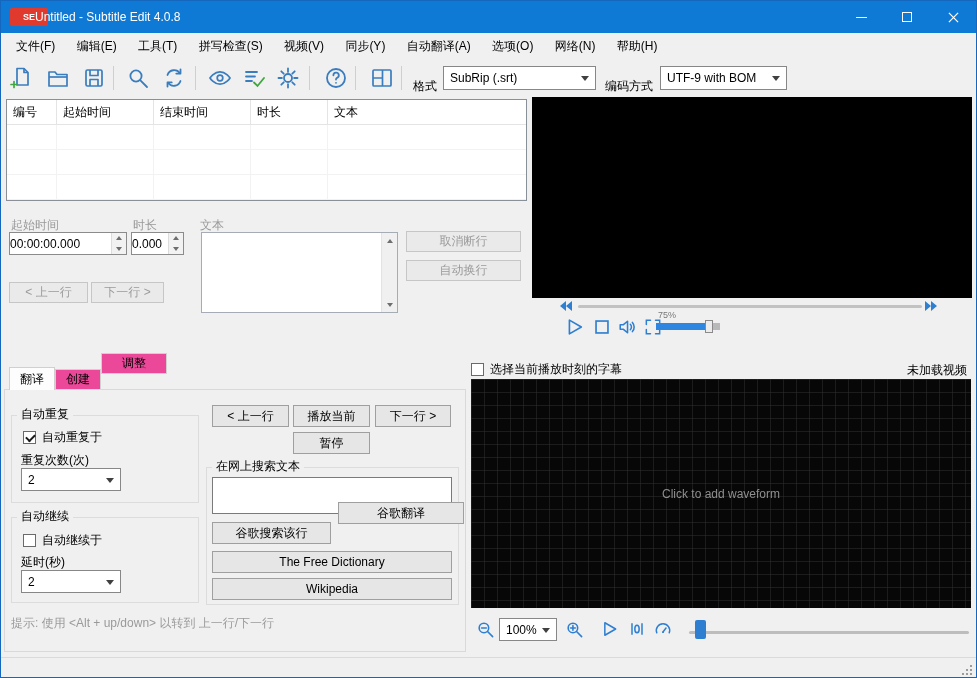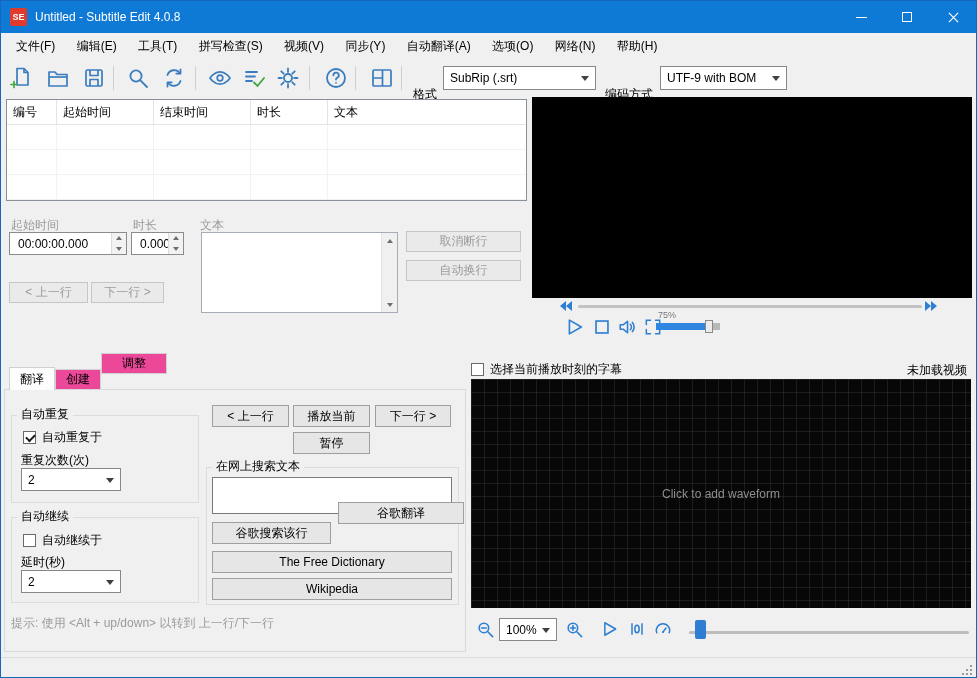--- a/index.html
+++ b/index.html
@@ -1,50 +1,50 @@
 <!DOCTYPE html>
 <html><head>
 <meta charset="utf-8">
 <style>
   *{box-sizing:border-box;margin:0;padding:0}
   body{font-family:"Liberation Sans","DejaVu Sans",sans-serif;font-size:12px;color:#000;background:#fff}
   #window{position:relative;width:977px;height:678px;background:#f0f0f0;border:1px solid #1467bd;overflow:hidden}
   .abs{position:absolute}
   
   .titlebar{position:absolute;left:0;top:0;width:100%;height:32px;background:#0f7ad5;color:#fff}
-  .app-icon{position:absolute;left:9px;top:7px;width:17px;height:18px;background:#e03a2f;border-radius:2px;color:#fff;font-size:9px;font-weight:700;display:flex;align-items:center;justify-content:center}
+  .app-icon{position:absolute;left:9px;top:7px;width:38px;height:18px;background:#e03a2f;border-radius:2px;color:#fff;font-size:9px;font-weight:700;display:flex;align-items:center;justify-content:center}
   .title{position:absolute;left:34px;top:0;height:32px;line-height:32px;font-size:12px}
   .winbtn{position:absolute;top:0;width:46px;height:32px;display:flex;align-items:center;justify-content:center}
   .min-glyph{width:11px;height:1px;background:#fff}
   .max-glyph{width:10px;height:10px;border:1px solid #fff}
   
   .menubar{position:absolute;left:0;top:32px;width:100%;height:26px;padding-left:6px;white-space:nowrap}
   .menu-item{display:inline-block;line-height:26px;padding:0 9px}
   
   .toolbar{position:absolute;left:0;top:58px;width:100%;height:38px}
   .tbtn{position:absolute;top:4px;width:30px;height:30px;display:flex;align-items:center;justify-content:center}
   .tsep{position:absolute;top:7px;width:1px;height:24px;background:#cfcfcf}
-  .tlabel{position:absolute;top:16px;height:38px;line-height:38px}
+  .tlabel{position:absolute;top:8px;height:38px;line-height:38px}
   
   .combo{background:#fff;border:1px solid #878787;display:flex;align-items:center;padding:0 30px 0 6px;position:absolute;white-space:nowrap;overflow:hidden}
   .carrow{position:absolute;right:6px;top:50%;margin-top:-2px;width:0;height:0;border-left:4px solid transparent;border-right:4px solid transparent;border-top:5px solid #404040}
   
   .stable{position:absolute;left:5px;top:98px;width:521px;height:102px;background:#fff;border:1px solid #8a9097}
   .st-header,.st-row{display:flex;height:25px}
   .st-hcell{border-right:1px solid #e4e4e4;border-bottom:1px solid #e4e4e4;line-height:24px;padding:0 6px;white-space:nowrap;overflow:hidden}
   .st-cell{border-right:1px solid #f2f2f2;border-bottom:1px solid #f2f2f2}
   .cw0{width:50px}.cw1{width:97px}.cw2{width:97px}.cw3{width:77px}.cw4{flex:1;border-right:none!important}
   .lbl{white-space:nowrap}
   .gray{color:#9a9a9a}
   
   .btn{position:absolute;display:flex;align-items:center;justify-content:center;background:#e6e6e6;border:1px solid #9f9f9f;white-space:nowrap;font-size:12px}
   .btn.disabled{background:#eaeaea;border-color:#c6c6c6;color:#9b9b9b}
   
   .spin{position:absolute;background:#fff;border:1px solid #8b8b8b;display:flex}
-  .spin input{flex:1;min-width:0;border:none;outline:none;background:transparent;font:12px "Liberation Sans","DejaVu Sans",sans-serif;padding-left:8px}
+  .spin input{flex:1;min-width:0;border:none;outline:none;background:transparent;font:12px "Liberation Sans","DejaVu Sans",sans-serif;padding-left:0}
   .updown{width:15px;border-left:1px solid #dcdcdc;display:flex;flex-direction:column}
   .spinbtn{flex:1;display:flex;align-items:center;justify-content:center;background:#f2f2f2}
   .tri-up{width:0;height:0;border-left:3px solid transparent;border-right:3px solid transparent;border-bottom:4px solid #6e6e6e}
   .tri-down{width:0;height:0;border-left:3px solid transparent;border-right:3px solid transparent;border-top:4px solid #6e6e6e}
   
   .textwrap{position:absolute;left:200px;top:231px;width:197px;height:81px;background:#fff;border:1px solid #a5acb5}
   .textwrap textarea{position:absolute;left:0;top:0;width:179px;height:100%;border:none;resize:none;outline:none;font:12px "Liberation Sans","DejaVu Sans",sans-serif}
   .vscroll{position:absolute;right:0;top:0;width:16px;height:100%;background:#f0f0f0;border-left:1px solid #e3e3e3}
   .sarrow{position:absolute;left:0;width:100%;height:15px;display:flex;align-items:center;justify-content:center}
   

